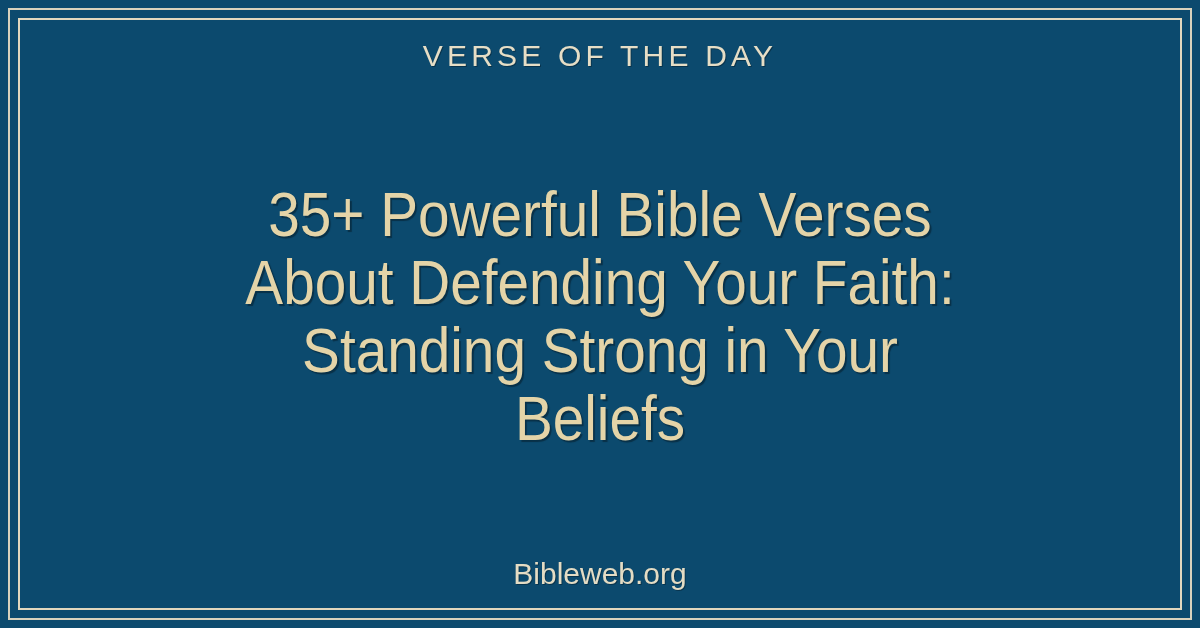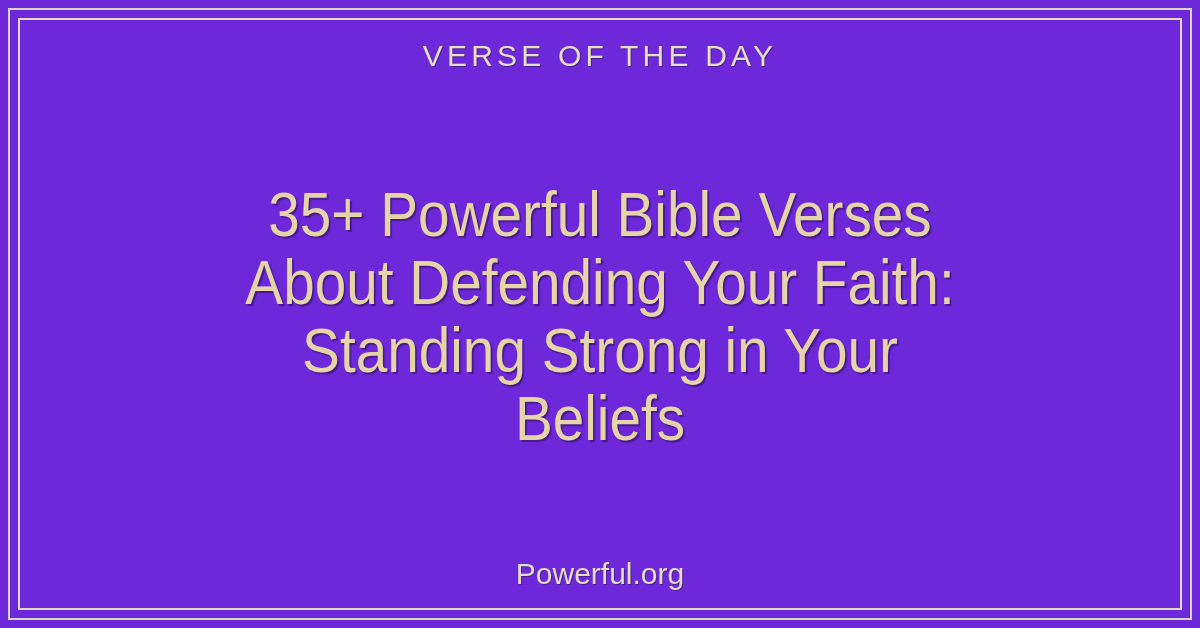--- a/index.html
+++ b/index.html
@@ -10,21 +10,21 @@
     width: 1200px;
     height: 628px;
     overflow: hidden;
     font-family: "Liberation Sans", sans-serif;
   }
 
   #card {
     position: relative;
     width: 1200px;
     height: 628px;
-    background: #6d28d9;
+    background: #0c4a6e;
     box-sizing: border-box;
     overflow: hidden;
   }
 
   
   .frame {
     position: absolute;
     pointer-events: none;
     box-sizing: border-box;
   }
@@ -114,16 +114,16 @@
 
     <div id="title-wrap">
       <h1 id="title">
         <span class="tline">35+ Powerful Bible Verses</span>
         <span class="tline">About Defending Your Faith:</span>
         <span class="tline">Standing Strong in Your</span>
         <span class="tline">Beliefs</span>
       </h1>
     </div>
 
-    <div id="footer">Powerful.org</div>
+    <div id="footer">Bibleweb.org</div>
 
   </div>
 </div>
 
 </body></html>

